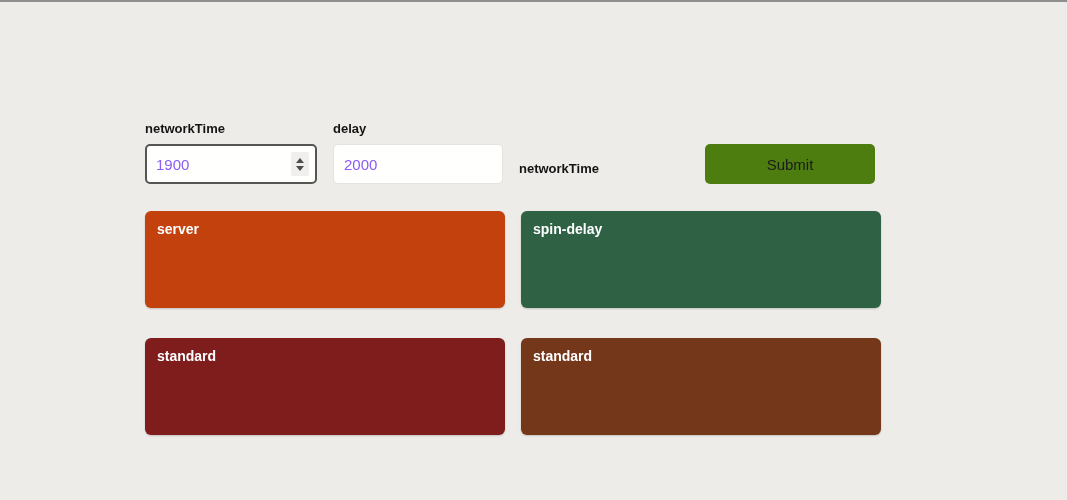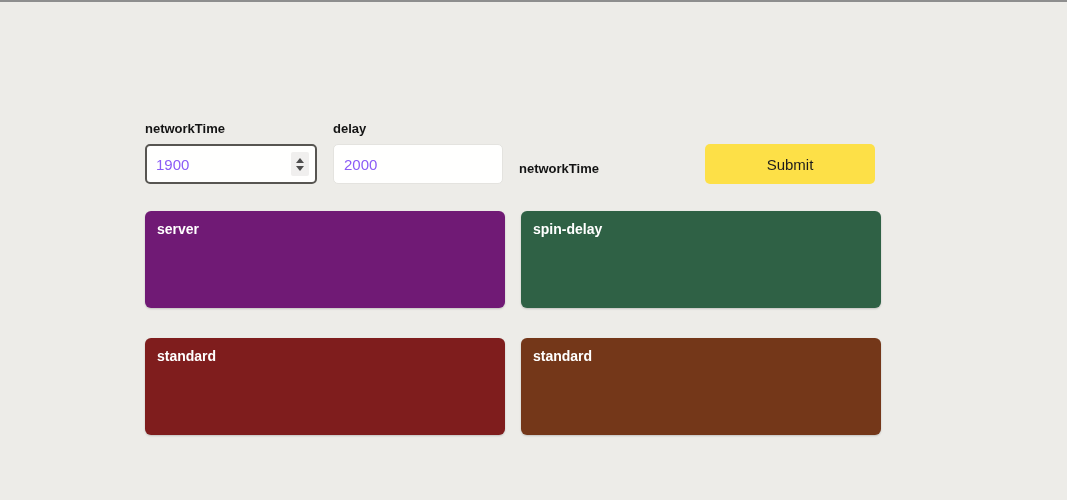--- a/index.html
+++ b/index.html
@@ -100,21 +100,21 @@
     border-right: 4px solid transparent;
   }
   .spin-up   { border-bottom: 5px solid #4d4d4d; }
   .spin-down { border-top: 5px solid #4d4d4d; }
 
   .submit-btn {
     width: 100%;
     height: 40px;
     border: none;
     border-radius: 5px;
-    background: #fde047;
+    background: #4d7c0f;
     color: #1c1c1c;
     font-family: "Liberation Sans", sans-serif;
     font-size: 15px;
     cursor: pointer;
   }
 
   
   #panel-grid {
     margin-top: 27px;
     display: grid;
@@ -170,21 +170,21 @@
     <div class="field w-med">
       <div class="num-input-wrap">
         <button class="submit-btn">Submit</button>
       </div>
     </div>
 
   </div>
 
   <div id="panel-grid">
 
-    <div class="panel" style="background: #701a75;">
+    <div class="panel" style="background: #c2410c;">
       <div class="panel-title">server</div>
     </div>
 
     <div class="panel" style="background: rgb(47, 97, 69);">
       <div class="panel-title">spin-delay</div>
     </div>
 
     <div class="panel" style="background: #7f1d1d;">
       <div class="panel-title">standard</div>
     </div>

